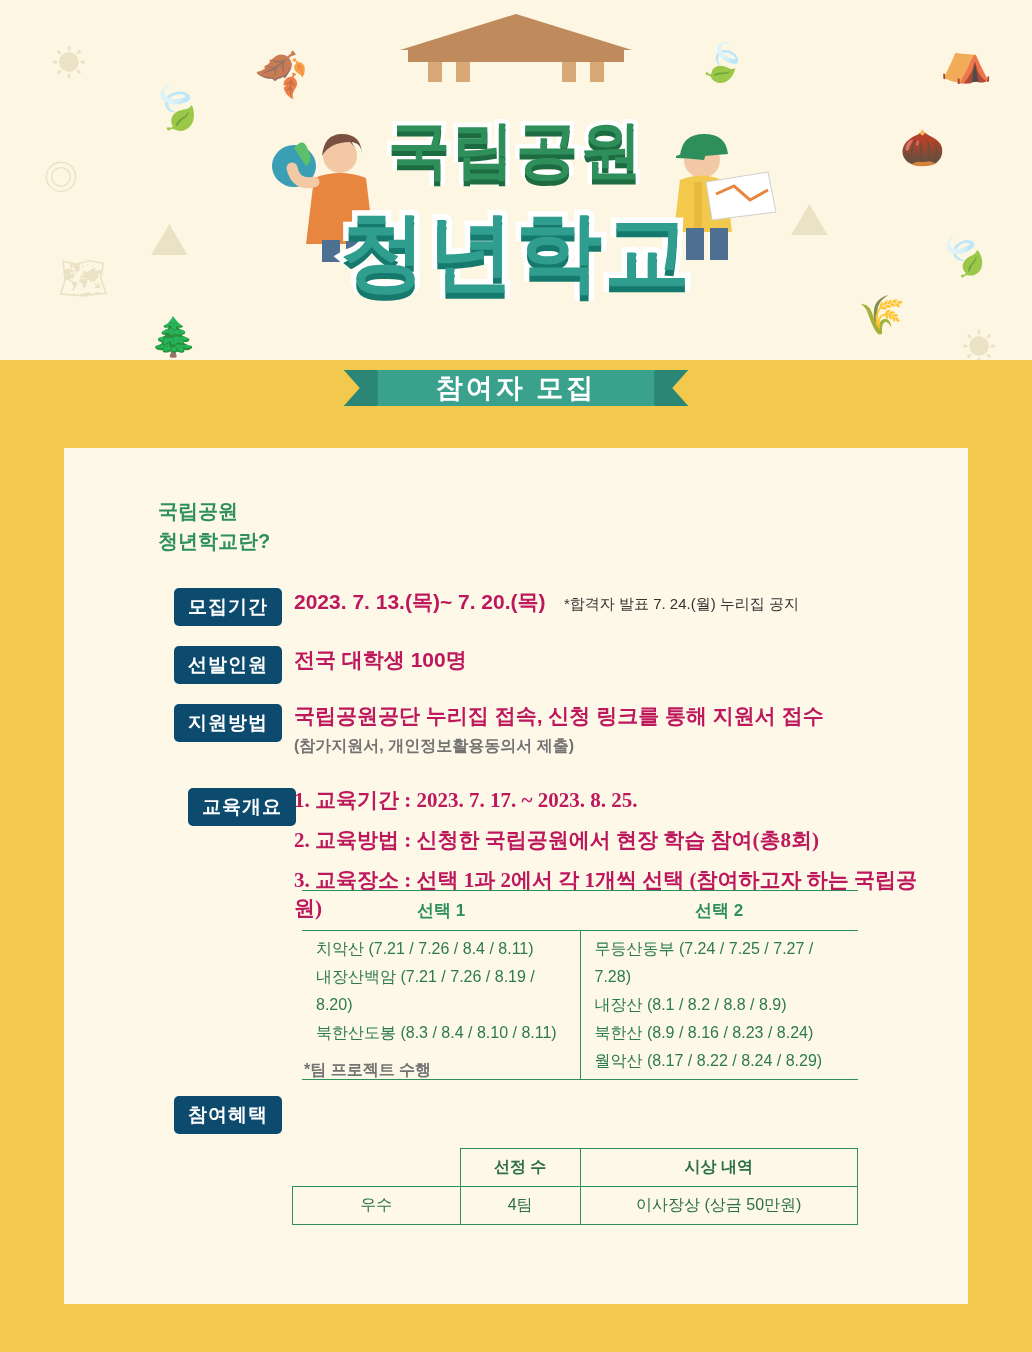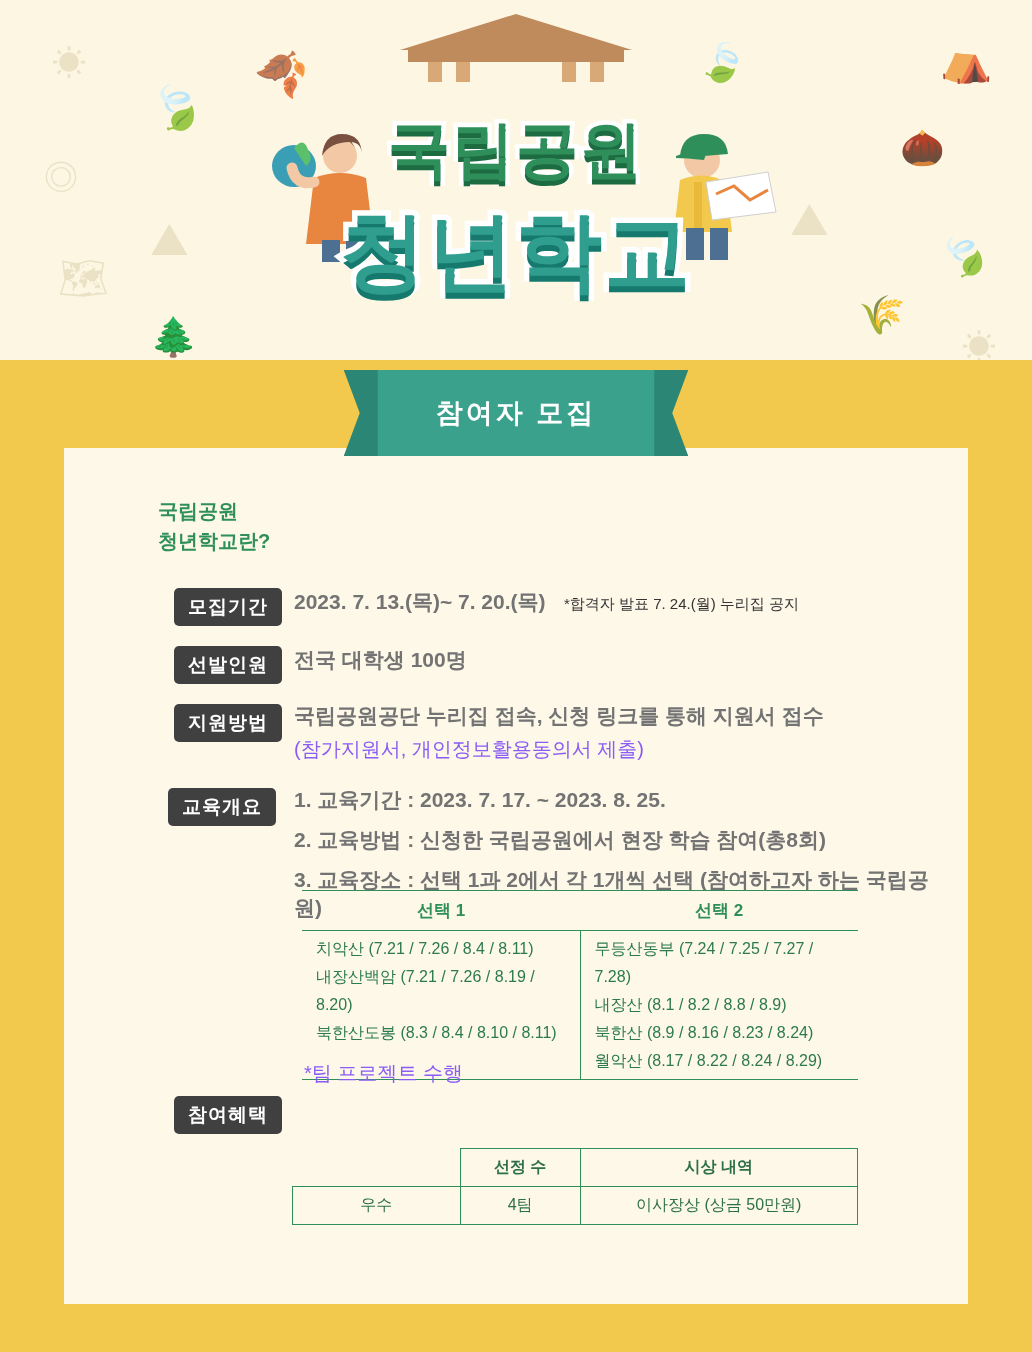--- a/index.html
+++ b/index.html
@@ -84,21 +84,21 @@
     text-align: center;
     z-index: 6;
   }
   .ribbon {
     display: inline-block;
     position: relative;
     background: #3aa18c;
     color: #ffffff;
     font-size: 27px;
     font-weight: bold;
-    padding: 25px 62px;
+    padding: 0 62px;
     letter-spacing: 3px;
   }
   .ribbon::before, .ribbon::after {
     content: "";
     position: absolute;
     top: 0;
     width: 34px;
     height: 100%;
     background: #2b8675;
   }
@@ -117,21 +117,21 @@
     left: 64px;
     top: 448px;
     width: 904px;
     height: 856px;
     background: #fdf8e8;
   }
 
   .row { position: absolute; }
   .tag {
     display: inline-block;
-    background: #404040;
+    background: #0c4a6e;
     color: #fff;
     font-size: 19px;
     font-weight: bold;
     border-radius: 5px;
     padding: 6px 2px;
     text-align: center;
     min-width: 108px;
     letter-spacing: 1px;
   }
 
@@ -140,31 +140,32 @@
     font-weight: bold;
     font-size: 20px;
     line-height: 1.5;
   }
   .body-text {
     color: #333;
     font-size: 18px;
     line-height: 1.65;
   }
   .body-strong {
-    color: #737373;
+    color: #be185d;
     font-size: 21px;
     font-weight: bold;
   }
   .note {
     color: #333;
     font-size: 15px;
   }
   .sub-note {
-    color: #8b5cf6;
-    font-size: 20px;
+    color: #737373;
+    font-size: 16px;
+    font-weight: bold;
   }
   .green-strong {
     color: #2f8f5b;
     font-weight: bold;
     font-size: 21px;
   }
 
   
   table { border-collapse: collapse; }
   .tbl-choice { width: 556px; }
@@ -289,24 +290,24 @@
   </div>
 
   <div class="row" style="left:110px;top:256px;">
     <span class="tag">지원방법</span>
   </div>
   <div class="row" style="left:230px;top:254px;width:640px;">
     <div class="body-strong">국립공원공단 누리집 접속, 신청 링크를 통해 지원서 접수</div>
     <div class="sub-note" style="margin-top:6px;">(참가지원서, 개인정보활용동의서 제출)</div>
   </div>
 
-  <div class="row" style="left:104px;top:340px;">
+  <div class="row" style="left:124px;top:340px;">
     <span class="tag">교육개요</span>
   </div>
-  <div class="row" style="left:230px;top:338px;width:650px;">
+  <div class="row" style="left:230px;top:338px;width:650px;font-family:Liberation Serif, serif;">
     <div class="body-strong" style="margin-bottom:12px;">1. 교육기간 : 2023. 7. 17. ~ 2023. 8. 25.</div>
     <div class="body-strong" style="margin-bottom:12px;">2. 교육방법 : 신청한 국립공원에서 현장 학습 참여(총8회)</div>
     <div class="body-strong">3. 교육장소 : 선택 1과 2에서 각 1개씩 선택 (참여하고자 하는 국립공원)</div>
   </div>
 
   <div class="row" style="left:238px;top:442px;">
     <table class="tbl-choice">
       <thead>
         <tr>
           <th>선택 1</th>

